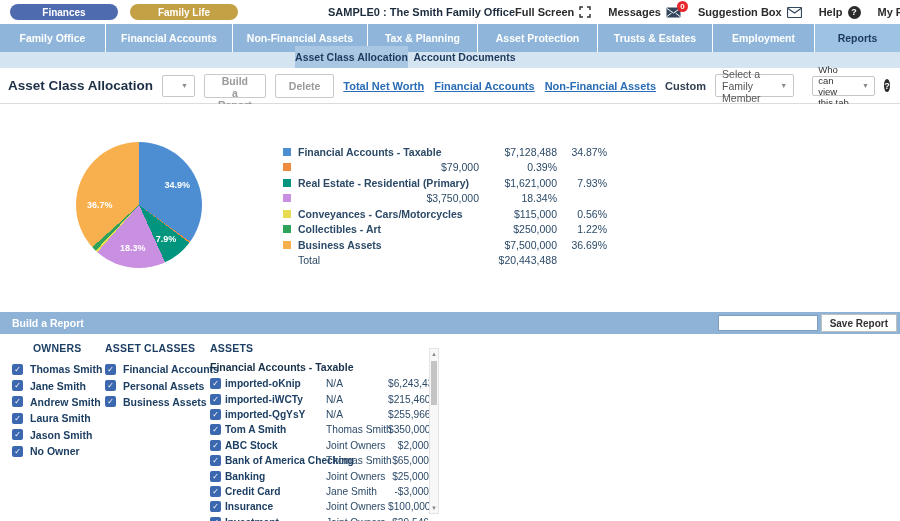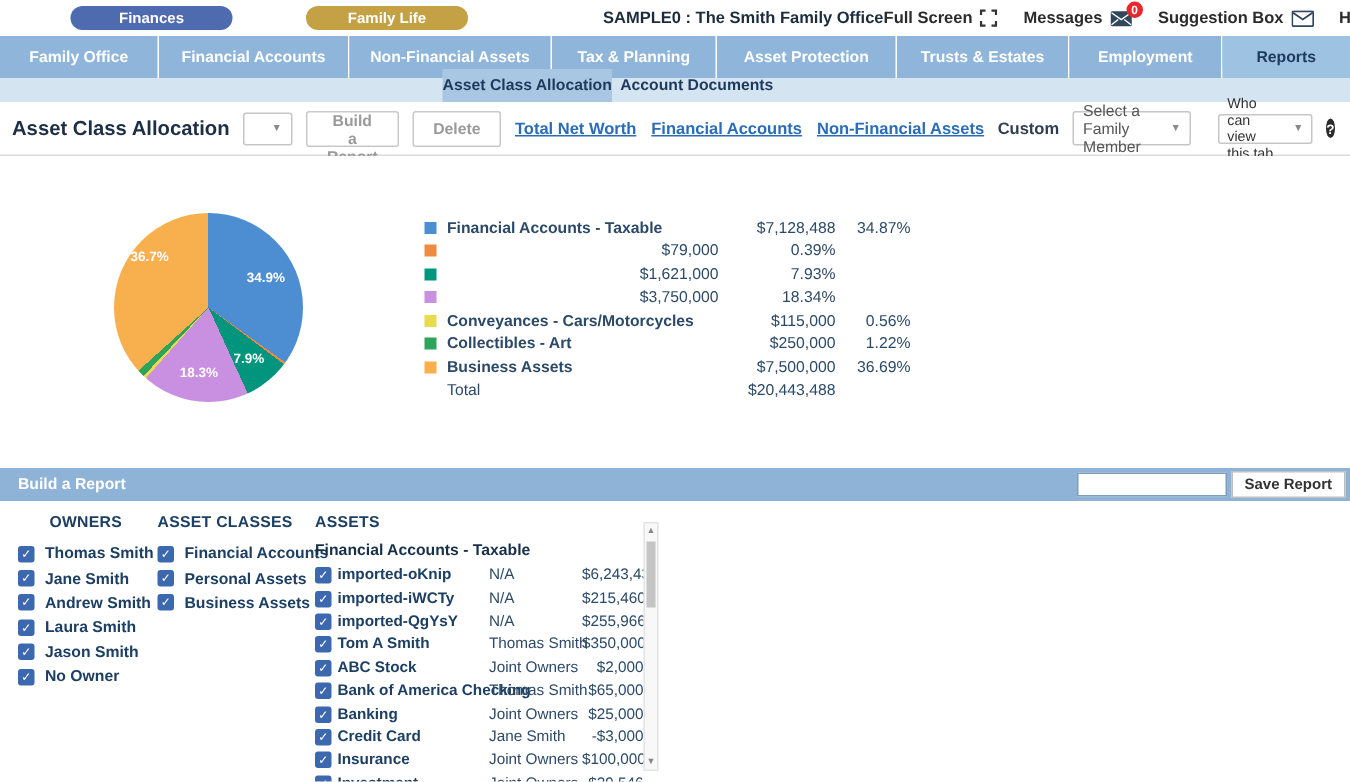--- a/index.html
+++ b/index.html
@@ -3,21 +3,21 @@
 <meta charset="utf-8">
 <style>
   * { margin:0; padding:0; box-sizing:border-box; }
   html,body { width:900px; height:521px; overflow:hidden; }
   body { font-family:"Liberation Sans", sans-serif; background:#fff; color:#24425f; }
   .app { position:relative; width:900px; height:521px; background:#fff; }
 
   
   .topbar { height:24px; display:flex; align-items:center; padding:0 12px 0 10px; background:#fff; }
   .pill { height:16px; min-width:108px; border-radius:9px; color:#fff; font-size:10px; font-weight:bold;
-          display:flex; align-items:center; justify-content:center; margin-right:12px; cursor:pointer;margin-left:37px; }
+          display:flex; align-items:center; justify-content:center; margin-right:12px; cursor:pointer; }
   .pill.finances { background:#4f6bb0; }
   .pill.family { background:#c5a146; }
   .app-title { font-size:11px; font-weight:bold; color:#1c2c3d; margin-left:78px; white-space:nowrap; }
   .topbar-menu { margin-left:auto; display:flex; align-items:center; gap:17px; }
   .menu-item { display:flex; align-items:center; gap:5px; font-size:11px; font-weight:bold; color:#2b2b2b; cursor:pointer; white-space:nowrap;text-align:right; }
   .menu-icon { position:relative; display:inline-flex; align-items:center; }
   .badge { position:absolute; top:-6px; right:-7px; background:#e8262c; color:#fff; font-size:8px; font-weight:bold;
            width:11px; height:11px; border-radius:50%; display:flex; align-items:center; justify-content:center; }
   .circle-icon { width:13px; height:13px; border-radius:50%; background:#2b2b2b; color:#fff; font-size:9px; font-weight:bold;
                  display:inline-flex; align-items:center; justify-content:center; }
@@ -187,36 +187,37 @@
     </div>
     <span class="circle-icon">?</span>
   </div>
   <div class="divider"></div>
 
   <div class="chart-section">
     <div class="pie" id="pie" style="background: conic-gradient(rgb(77, 142, 211) 0deg, rgb(77, 142, 211) 125.532deg, rgb(239, 139, 65) 125.532deg, rgb(239, 139, 65) 126.936deg, rgb(0, 149, 124) 126.936deg, rgb(0, 149, 124) 155.484deg, rgb(201, 143, 224) 155.484deg, rgb(201, 143, 224) 221.508deg, rgb(230, 220, 78) 221.508deg, rgb(230, 220, 78) 223.524deg, rgb(46, 163, 91) 223.524deg, rgb(46, 163, 91) 227.916deg, rgb(248, 176, 78) 227.916deg, rgb(248, 176, 78) 360deg);">
         <div class="pie-label" style="left: 101.233px; top: 43.3221px;">34.9%</div>
         <div class="pie-label" style="left: 89.9381px; top: 96.5162px;">7.9%</div>
         <div class="pie-label" style="left: 56.6472px; top: 105.528px;">18.3%</div>
-        <div class="pie-label" style="left: 23.7047px; top: 29px;">36.7%</div>
+        <div class="pie-label" style="left: 23.7047px; top: 63px;">36.7%</div>
       </div>
     <div class="legend">
         <div class="legend-row">
           <span class="legend-swatch" style="background: rgb(77, 142, 211);"></span>
           <span class="legend-label">Financial Accounts - Taxable</span>
           <span class="legend-amount">$7,128,488</span>
           <span class="legend-pct">34.87%</span>
         </div>
         <div class="legend-row">
           <span class="legend-swatch" style="background: rgb(239, 139, 65);"></span>
           <span class="legend-amount">$79,000</span>
           <span class="legend-pct">0.39%</span>
         </div>
         <div class="legend-row">
           <span class="legend-swatch" style="background: rgb(0, 149, 124);"></span>
+          <span class="legend-label">Real Estate - Residential (Primary)</span>
           <span class="legend-amount">$1,621,000</span>
           <span class="legend-pct">7.93%</span>
         </div>
         <div class="legend-row">
           <span class="legend-swatch" style="background: rgb(201, 143, 224);"></span>
           <span class="legend-amount">$3,750,000</span>
           <span class="legend-pct">18.34%</span>
         </div>
         <div class="legend-row">
           <span class="legend-swatch" style="background: rgb(230, 220, 78);"></span>

